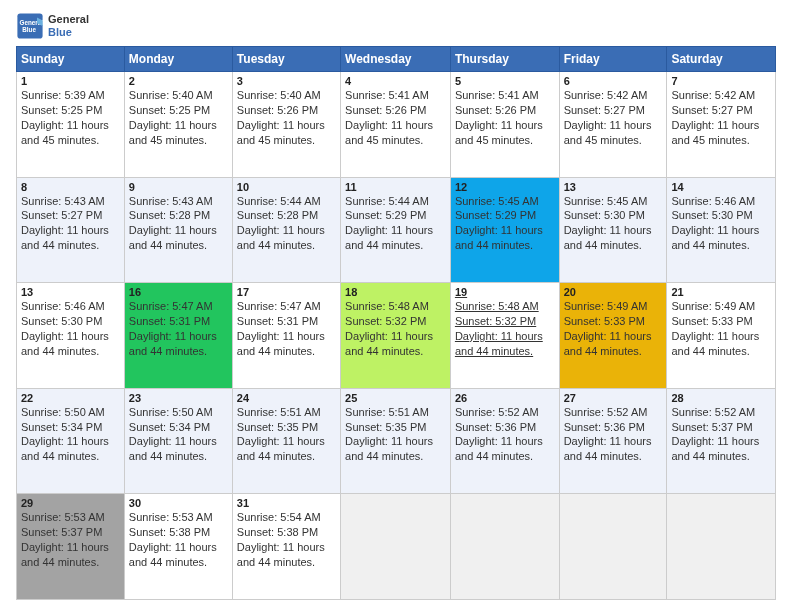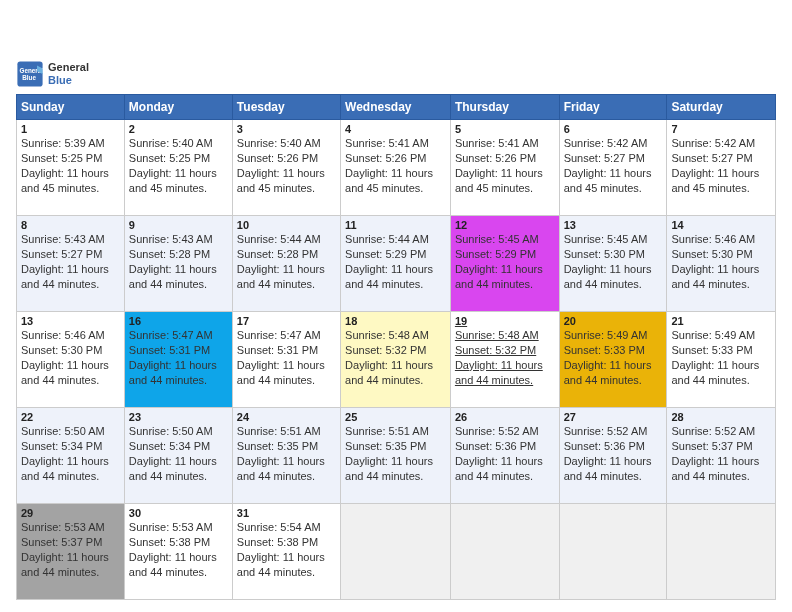--- a/index.html
+++ b/index.html
@@ -15,21 +15,20 @@
       height: 612px;
       padding: 12px 16px;
       display: flex;
       flex-direction: column;
     }
     .header {
       display: flex;
       align-items: flex-start;
       justify-content: space-between;
       margin-bottom: 6px;
-      margin-top: 48px;
     }
     .logo {
       display: flex;
       align-items: center;
       gap: 4px;
     }
     .logo-icon {
       width: 28px;
       height: 28px;
     }
@@ -184,21 +183,21 @@
             <div class="day-info" style="white-space: pre-line;">Sunrise: 5:44 AM
 Sunset: 5:28 PM
 Daylight: 11 hours and 44 minutes.</div>
           </td>
           <td style="background: rgb(238, 242, 250);">
             <span class="day-num">11</span>
             <div class="day-info" style="white-space: pre-line;">Sunrise: 5:44 AM
 Sunset: 5:29 PM
 Daylight: 11 hours and 44 minutes.</div>
           </td>
-          <td style="background: #d946ef;">
+          <td style="background: #0ea5e9;">
             <span class="day-num">12</span>
             <div class="day-info" style="white-space: pre-line;">Sunrise: 5:45 AM
 Sunset: 5:29 PM
 Daylight: 11 hours and 44 minutes.</div>
           </td>
           <td style="background: rgb(238, 242, 250);">
             <span class="day-num">13</span>
             <div class="day-info" style="white-space: pre-line;">Sunrise: 5:45 AM
 Sunset: 5:30 PM
 Daylight: 11 hours and 44 minutes.</div>
@@ -210,33 +209,33 @@
 Daylight: 11 hours and 44 minutes.</div>
           </td>
         </tr>
         <tr>
           <td style="background: rgb(255, 255, 255);">
             <span class="day-num">13</span>
             <div class="day-info" style="white-space: pre-line;">Sunrise: 5:46 AM
 Sunset: 5:30 PM
 Daylight: 11 hours and 44 minutes.</div>
           </td>
-          <td style="background: #0ea5e9;">
+          <td style="background: #22c55e;">
             <span class="day-num">16</span>
             <div class="day-info" style="white-space: pre-line;">Sunrise: 5:47 AM
 Sunset: 5:31 PM
 Daylight: 11 hours and 44 minutes.</div>
           </td>
           <td style="background: rgb(255, 255, 255);">
             <span class="day-num">17</span>
             <div class="day-info" style="white-space: pre-line;">Sunrise: 5:47 AM
 Sunset: 5:31 PM
 Daylight: 11 hours and 44 minutes.</div>
           </td>
-          <td style="background: #fef9c3;">
+          <td style="background: #bef264;">
             <span class="day-num">18</span>
             <div class="day-info" style="white-space: pre-line;">Sunrise: 5:48 AM
 Sunset: 5:32 PM
 Daylight: 11 hours and 44 minutes.</div>
           </td>
           <td style="background: rgb(255, 255, 255); text-decoration: underline;">
             <span class="day-num">19</span>
             <div class="day-info" style="white-space: pre-line;">Sunrise: 5:48 AM
 Sunset: 5:32 PM
 Daylight: 11 hours and 44 minutes.</div>

